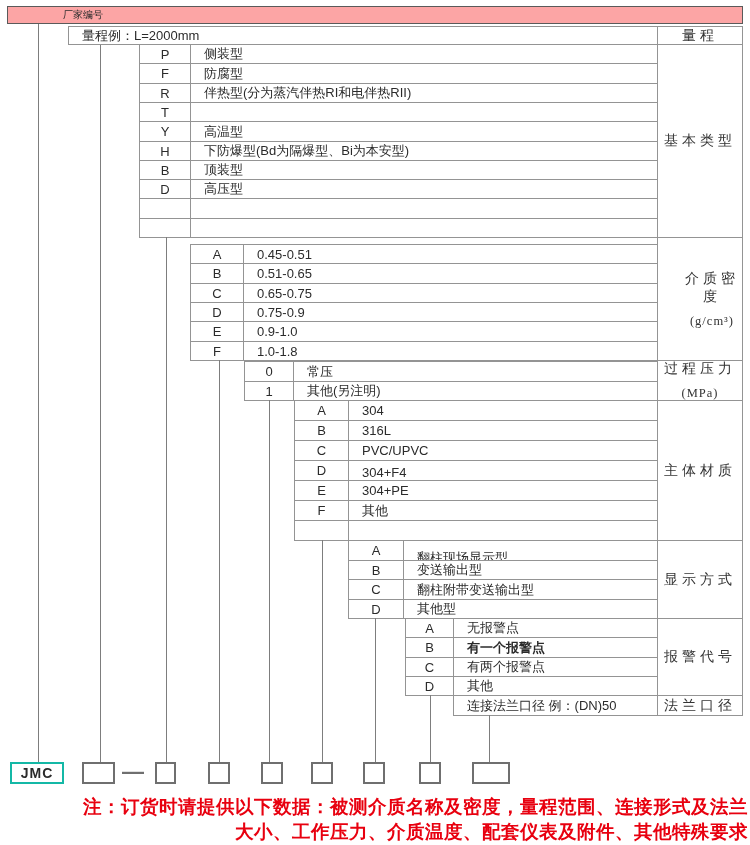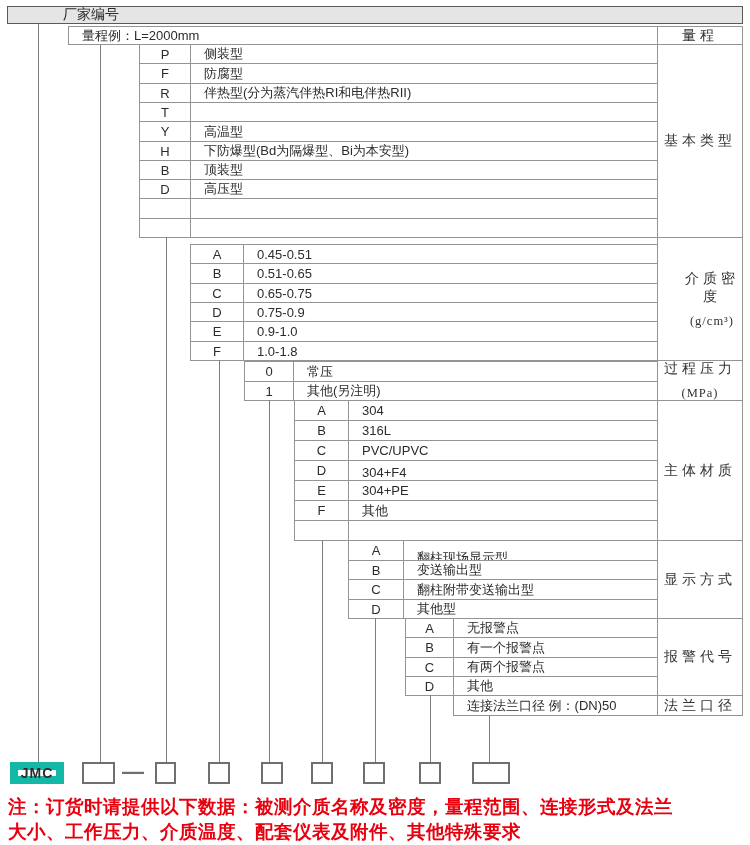--- a/index.html
+++ b/index.html
@@ -8,46 +8,46 @@
     font-family:"Liberation Sans","DejaVu Sans",sans-serif;color:#2b2b2b;overflow:hidden;
   }
   .cell{
     position:absolute;box-sizing:border-box;border:1px solid #949494;
     background:#ffffff;display:flex;align-items:center;
     font-size:13px;color:#2b2b2b;white-space:nowrap;
   }
   .code{justify-content:center;}
   .desc{padding-left:13px;}
   .topbox{
-    position:absolute;box-sizing:border-box;border:1px solid #5a5a5a;background:#e5e5e5;
-    display:flex;align-items:center;font-size:14px;
+    position:absolute;box-sizing:border-box;border:1px solid #5a5a5a;background:#fca5a5;
+    display:flex;align-items:center;font-size:10px;
   }
   .rlabel{
     position:absolute;box-sizing:border-box;border:1px solid #949494;background:#fff;
     display:flex;flex-direction:column;align-items:center;justify-content:center;
     font-family:"Liberation Serif","DejaVu Serif",serif;font-size:14px;color:#333;
     letter-spacing:4px;text-align:center;
   }
   .rlabel .sub{letter-spacing:1px;font-size:12.5px;margin-top:8px;}
   .conn{position:absolute;width:1px;background:#7d7d7d;}
   .bbox{
     position:absolute;box-sizing:border-box;border:2px solid #6f6f6f;background:#fff;
     display:flex;align-items:center;justify-content:center;font-weight:bold;font-size:14px;
   }
-  .jmc{border:8px solid #14b8a6;letter-spacing:1px;}
+  .jmc{border:2px solid #14b8a6;letter-spacing:1px;}
   .dash{
     position:absolute;color:#6f6f6f;font-weight:bold;font-size:22px;
     display:flex;align-items:center;justify-content:center;
   }
   .note{
     position:absolute;left:8px;top:794px;width:740px;
     color:#e8000f;font-weight:bold;font-size:18.5px;line-height:25px;
     letter-spacing:0.5px;
   }
-  .note span{display:block;}
+  .note span{display:block;text-align:right;}
 </style>
 </head>
 <body>
 
 <div id="stage">
 
   <div class="topbox" style="left:7px;top:6px;width:736px;height:18px;padding-left:55px;">
     <span>厂家编号</span>
   </div>
 
@@ -224,21 +224,21 @@
       </div>
       <div class="cell code" style="left: 405px; top: 618px; width: 49px; height: 20px;">
         <span>A</span>
       </div>
       <div class="cell desc" style="left: 453px; top: 618px; width: 205px; height: 20px;">
         <span>无报警点</span>
       </div>
       <div class="cell code" style="left: 405px; top: 637px; width: 49px; height: 21px;">
         <span>B</span>
       </div>
-      <div class="cell desc" style="left: 453px; top: 637px; width: 205px; height: 21px;">
+      <div class="cell desc" style="left: 453px; top: 637px; width: 205px; height: 21px; font-weight: bold;">
         <span>有一个报警点</span>
       </div>
       <div class="cell code" style="left: 405px; top: 657px; width: 49px; height: 20px;">
         <span>C</span>
       </div>
       <div class="cell desc" style="left: 453px; top: 657px; width: 205px; height: 20px;">
         <span>有两个报警点</span>
       </div>
       <div class="cell code" style="left: 405px; top: 676px; width: 49px; height: 20px;">
         <span>D</span>

